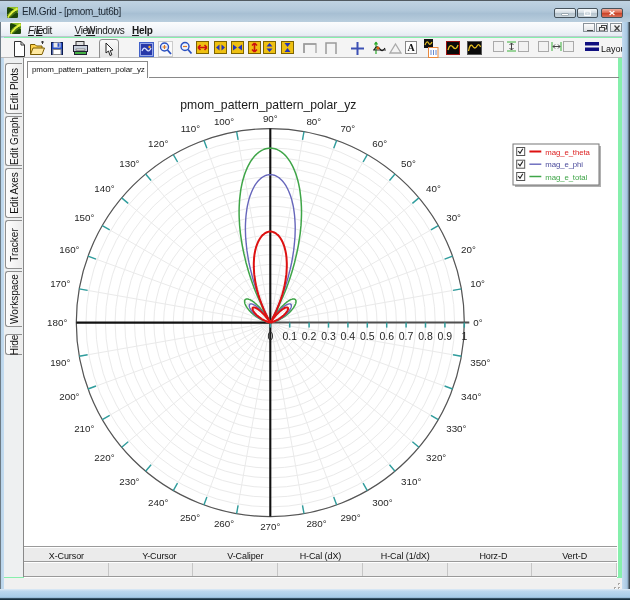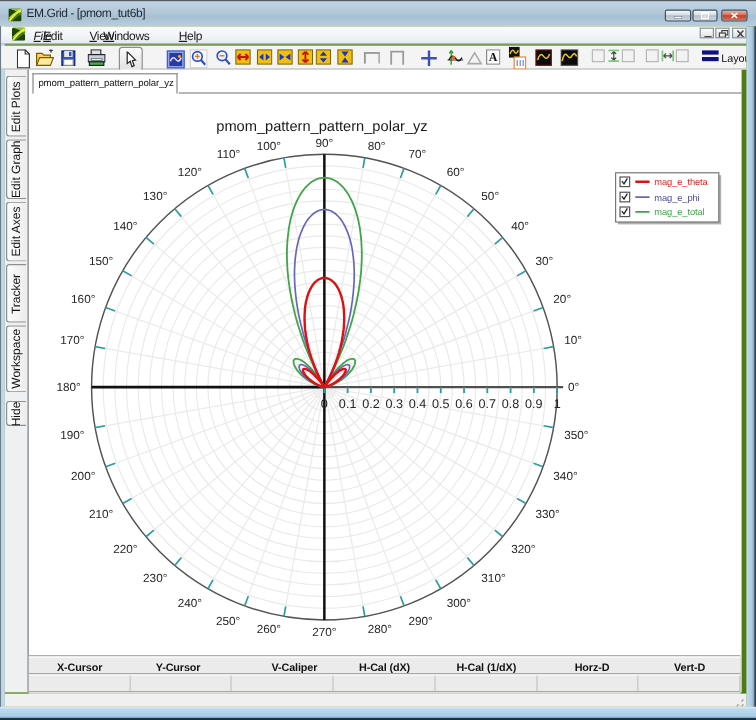--- a/index.html
+++ b/index.html
@@ -1,15 +1,15 @@
 <!DOCTYPE html>
 <html><head><meta charset="utf-8"><style>
 * { margin:0; padding:0; box-sizing:border-box; }
 html,body { width:630px; height:600px; font-family:"Liberation Sans", sans-serif; overflow:hidden; }
-#win { position:absolute; left:0; top:0; width:630px; height:600px; background:#4d7c0f; }
+#win { position:absolute; left:0; top:0; width:630px; height:600px; background:#86efac; }
 .abs { position:absolute; }
 
 #topline{left:0;top:0;width:630px;height:1px;background:#515a60;}
 #titlebar{left:0;top:1px;width:630px;height:21px;background:linear-gradient(180deg,#c0d3e2 0%,#b2c8da 45%,#a7bfd3 60%,#b9cede 100%);}
 #leftframe{left:0;top:22px;width:4px;height:570px;background:linear-gradient(90deg,#6d7b85 0%,#6d7b85 20%,#b9d4ea 30%,#c4dcf0 100%);}
 #rightframe{left:622px;top:22px;width:8px;height:570px;background:linear-gradient(90deg,#c4dcf0 0%,#a9c8e2 60%,#8aa8c0 75%,#434f58 88%,#35414a 100%);}
 #botframe{left:0;top:589px;width:630px;height:11px;background:linear-gradient(180deg,#ddeaf6 0%,#bcd8ee 20%,#a9cde8 70%,#93b7d3 80%,#1f3847 88%,#132b3c 100%);}
 
 #appicon{left:7px;top:7px;width:11px;height:11px;}
 #title{left:22px;top:5.5px;font-size:10px;letter-spacing:-0.35px;color:#1c2732;}
@@ -30,21 +30,21 @@
 
 #sidebar{left:4px;top:58px;width:19px;height:519px;background:#eef0f1;}
 .vtab{position:absolute;left:5px;width:17px;background:linear-gradient(90deg,#fdfdfd,#ececec);border:1px solid #8f8f8f;border-right:none;border-radius:3px 0 0 3px;}
 .vtab span{position:absolute;left:50%;top:50%;transform:translate(-50%,-50%) rotate(-90deg);white-space:nowrap;font-size:10px;color:#111;}
 
 #client{left:23px;top:58px;width:595px;height:519px;background:#ffffff;border-left:1px solid #898989;}
 #doctab{position:absolute;left:3px;top:3px;height:17px;width:121px;padding:0 0 0 4px;border:1px solid #898989;border-bottom:none;background:#ffffff;font-size:8px;letter-spacing:-0.1px;line-height:16px;color:#111;white-space:nowrap;overflow:hidden;}
 #tabline{position:absolute;left:125px;top:19px;width:470px;height:1px;background:#898989;}
 
 #btable{left:24px;top:547px;width:593px;height:30px;background:#ebebeb;border-top:1px solid #ffffff;box-shadow:0 -1px 0 #9a9a9a;}
-.bhead{position:absolute;top:2.5px;height:11px;font-size:9px;letter-spacing:-0.1px;font-weight:bold;color:#111;text-align:center;}
+.bhead{position:absolute;top:2.5px;height:11px;font-size:9px;letter-spacing:-0.1px;font-weight:normal;color:#111;text-align:center;}
 #bsep{position:absolute;left:0;top:13px;width:593px;height:2px;border-top:1px solid #9a9a9a;border-bottom:1px solid #ffffff;}
 .bcell{position:absolute;top:15px;height:13px;border-right:1px solid #c6c6c6;}
 #bbot{position:absolute;left:0;top:28px;width:593px;height:2px;border-top:1px solid #9a9a9a;border-bottom:1px solid #ffffff;}
 #statusstrip{left:4px;top:578px;width:618px;height:11px;background:#f0f0f0;}
 .ticon{position:absolute;top:41px;}
 </style></head>
 <body>
 <div id="win">
   <div class="abs" id="topline"></div>
   <div class="abs" id="titlebar"></div>
@@ -80,21 +80,21 @@
       <rect x="0" y="0" width="12" height="12" rx="1.5" fill="#1d4509"></rect>
 <path d="M12 0 L12 7 C8 2 4 1 0 0 Z" fill="#8fbf2a"></path>
 <path d="M1 11.5 C4 7 7 4 11.5 1.5" stroke="#e6f440" stroke-width="2.2" fill="none"></path>
 <path d="M2.5 11.5 C5.5 8.5 8.5 6 11.8 4.2" stroke="#4d7d15" stroke-width="1.4" fill="none"></path>
 <path d="M0.5 9 C3 6 5 4.5 8 3" stroke="#bade30" stroke-width="1" fill="none"></path>
     </svg>
   <div class="menu" style="left:28px;font-style:italic;"><u>F</u>ile</div>
   <div class="menu" style="left:36px;"><u>E</u>dit</div>
   <div class="menu" style="left:74.5px;"><u>V</u>iew</div>
   <div class="menu" style="left:86px;"><u>W</u>indows</div>
-  <div class="menu" style="left:149px;"><u>H</u>elp</div>
+  <div class="menu" style="left:132px;font-weight:bold;"><u>H</u>elp</div>
   <div class="abs mdibtn" style="left:583px;">
       <svg width="12" height="9" viewBox="0 0 12 9">
         <rect x="3" y="6" width="6" height="1.5" fill="#444"></rect>
       </svg>
     </div>
   <div class="abs mdibtn" style="left:596px;">
       <svg width="12" height="9" viewBox="0 0 12 9">
         <rect x="4.5" y="1.5" width="5" height="3.5" fill="none" stroke="#444" stroke-width="1"></rect>
         <rect x="2.5" y="3.5" width="5" height="3.5" fill="#eee" stroke="#444" stroke-width="1"></rect>
       </svg>
@@ -435,21 +435,21 @@
 <line x1="505.4" y1="86.2" x2="517.3" y2="86.2" stroke="#6666bb" stroke-width="1.4"></line>
 <text x="521.3" y="89.2" font-family="Liberation Sans, sans-serif" font-size="7.8" letter-spacing="-0.1" fill="#4b4b9b">mag_e_phi</text>
 <rect x="492.7" y="94.5" width="8" height="8" fill="#fdfdfd" stroke="#555"></rect>
 <path d="M494.2 98.0 l1.8 2.2 l2.8 -4.5" stroke="#222" stroke-width="1.1" fill="none"></path>
 <line x1="505.4" y1="98.5" x2="517.3" y2="98.5" stroke="#3fa548" stroke-width="1.5"></line>
 <text x="521.3" y="101.5" font-family="Liberation Sans, sans-serif" font-size="7.8" letter-spacing="-0.1" fill="#3fa548">mag_e_total</text>
 </svg></div>
   </div>
   <div class="abs" id="btable">
 <div class="bhead" style="left:0.0px;width:84.7px;">X-Cursor</div>
-<div class="bhead" style="left:82px;width:84.7px;">Y-Cursor</div>
+<div class="bhead" style="left:93px;width:84.7px;">Y-Cursor</div>
 <div class="bhead" style="left:179px;width:84.7px;">V-Caliper</div>
 <div class="bhead" style="left:254.1px;width:84.7px;">H-Cal (dX)</div>
 <div class="bhead" style="left:338.9px;width:84.7px;">H-Cal (1/dX)</div>
 <div class="bhead" style="left:427px;width:84.7px;">Horz-D</div>
 <div class="bhead" style="left:508.3px;width:84.7px;">Vert-D</div>
 <div id="bsep"></div>
 <div class="bcell" style="left:0.0px;width:84.7px;"></div>
 <div class="bcell" style="left:84.7px;width:84.7px;"></div>
 <div class="bcell" style="left:169.4px;width:84.7px;"></div>
 <div class="bcell" style="left:254.1px;width:84.7px;"></div>

